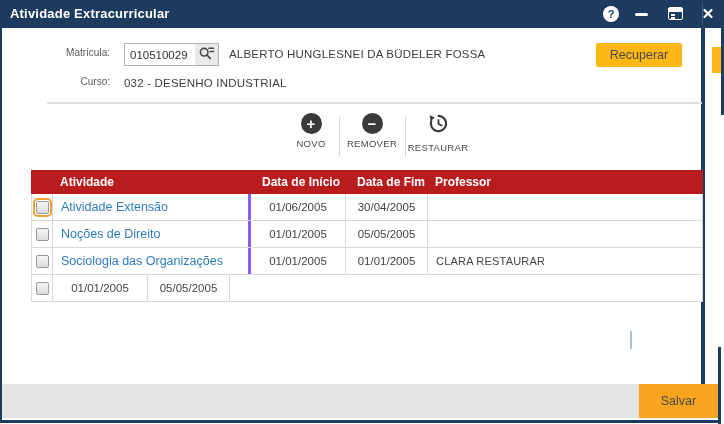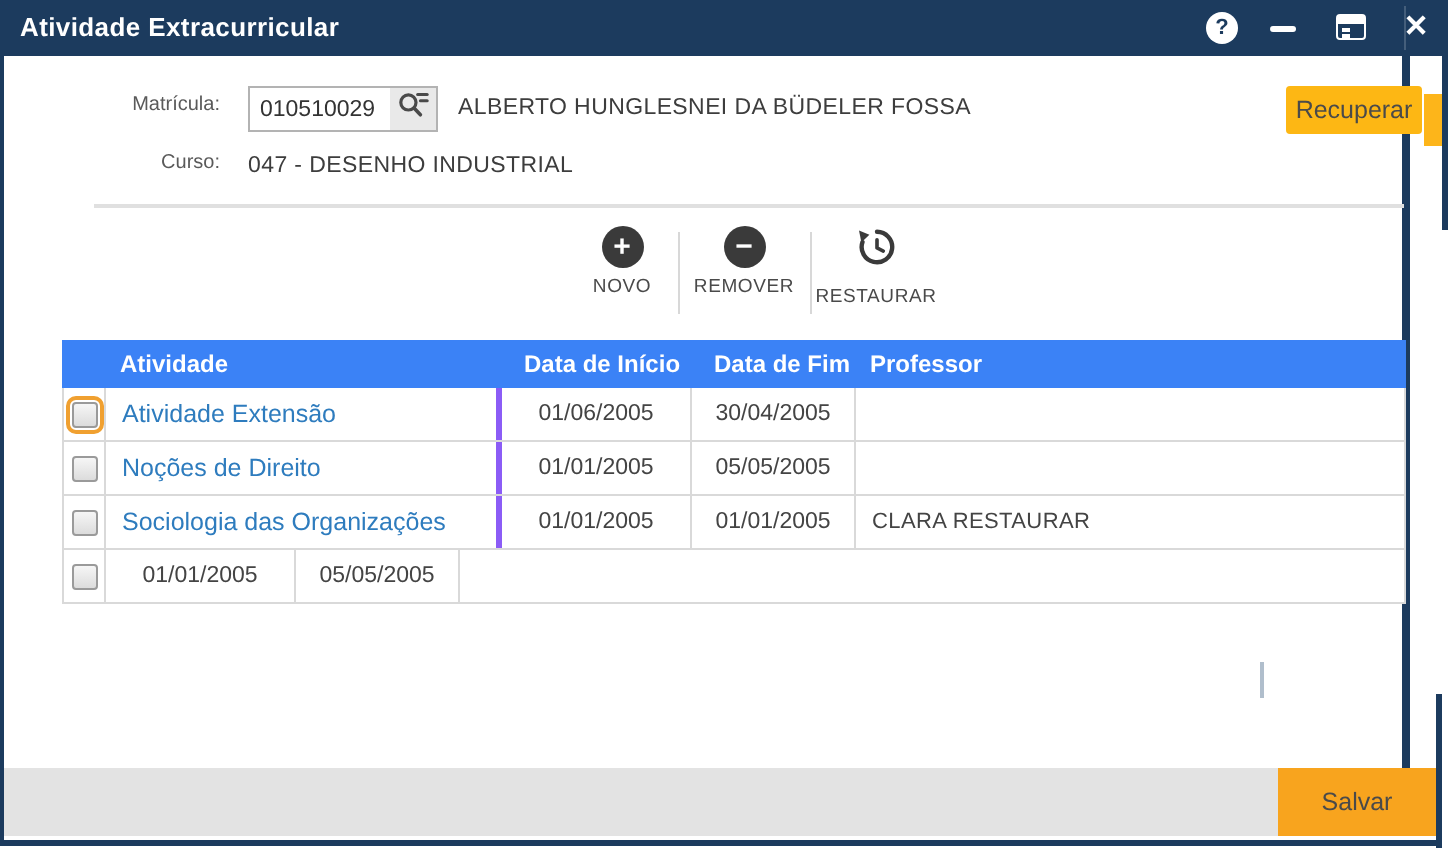--- a/index.html
+++ b/index.html
@@ -55,21 +55,21 @@
     font-family:"Liberation Sans", sans-serif; font-size:11.5px; color:#333333; padding:0 5px;
   }
   .lookup-btn {
     left:195px; top:43px; width:24px; height:23px;
     background:#e9e9e9; border:1px solid #b3b3b3; border-left:none;
     display:flex; align-items:center; justify-content:center; cursor:pointer;
   }
   .student-name { left:229px; top:48px; font-size:11.5px; color:#3d3d3d; letter-spacing:.2px; }
   .curso-value  { left:124px; top:77px; font-size:11.5px; color:#3d3d3d; letter-spacing:.2px; }
   .recuperar-btn {
-    left:643px; top:43px; width:68px; height:24px;
+    left:596px; top:43px; width:86px; height:24px;
     background:#fdb714; border:none; border-radius:2px;
     font-family:"Liberation Sans", sans-serif; font-size:12.5px; color:#4a4a4a; cursor:pointer;
   }
   .section-divider { left:47px; top:102px; width:655px; height:2px; background:#e0e0e0; }
 
   
   .toolbar-btn {
     top:113px; height:45px; display:flex; flex-direction:column;
     align-items:center; justify-content:flex-start; cursor:pointer;
   }
@@ -81,21 +81,21 @@
   .circle-icon {
     width:21px; height:21px; border-radius:50%; background:#3a3a3a;
     color:#ffffff; display:flex; align-items:center; justify-content:center;
     font-size:15px; font-weight:bold; line-height:1;
   }
   .toolbar-label { margin-top:4px; font-size:9.5px; color:#4a4a4a; letter-spacing:.3px; white-space:nowrap; }
 
   
   .tbl { left:31px; top:170px; width:672px; }
   .thead {
-    display:flex; height:24px; background:#3b82f6; color:#ffffff;
+    display:flex; height:24px; background:#b91c1c; color:#ffffff;
     font-size:12px; font-weight:bold; align-items:center;
   }
   .trow {
     display:flex; height:27px; background:#ffffff; align-items:stretch;
     border-bottom:1px solid #d9d9d9; border-left:1px solid #d9d9d9; border-right:1px solid #d9d9d9;
   }
   .cell { display:flex; align-items:center; overflow:hidden; white-space:nowrap; }
   .c0 { width:21px; justify-content:center; border-right:1px solid #d9d9d9; }
   .c1 { width:198px; padding-left:8px; border-right:3px solid #8b5cf6; }
   .c2 { width:95px; justify-content:center; border-right:1px solid #d9d9d9; }
@@ -150,21 +150,21 @@
       <circle cx="6.2" cy="7.2" r="3.8" fill="none" stroke="#4a4a4a" stroke-width="1.6"></circle>
       <line x1="9" y1="10" x2="12.2" y2="13.4" stroke="#4a4a4a" stroke-width="1.8" stroke-linecap="round"></line>
       <line x1="10.8" y1="3.2" x2="15.6" y2="3.2" stroke="#4a4a4a" stroke-width="1.5" stroke-linecap="round"></line>
       <line x1="12.2" y1="6.4" x2="15.6" y2="6.4" stroke="#4a4a4a" stroke-width="1.5" stroke-linecap="round"></line>
     </svg>
   </span>
 </div>
 <div class="abs student-name">ALBERTO HUNGLESNEI DA BÜDELER FOSSA</div>
 <button class="abs recuperar-btn">Recuperar</button>
 <div class="abs field-label lbl-curso">Curso:</div>
-<div class="abs curso-value">047 - DESENHO INDUSTRIAL</div>
+<div class="abs curso-value">032 - DESENHO INDUSTRIAL</div>
 <div class="abs section-divider"></div>
 
 <div class="abs toolbar-btn tb-novo">
   <div class="circle-icon">+</div>
   <div class="toolbar-label">NOVO</div>
 </div>
 <div class="abs tool-sep sep1"></div>
 <div class="abs toolbar-btn tb-remover">
   <div class="circle-icon">−</div>
   <div class="toolbar-label">REMOVER</div>

